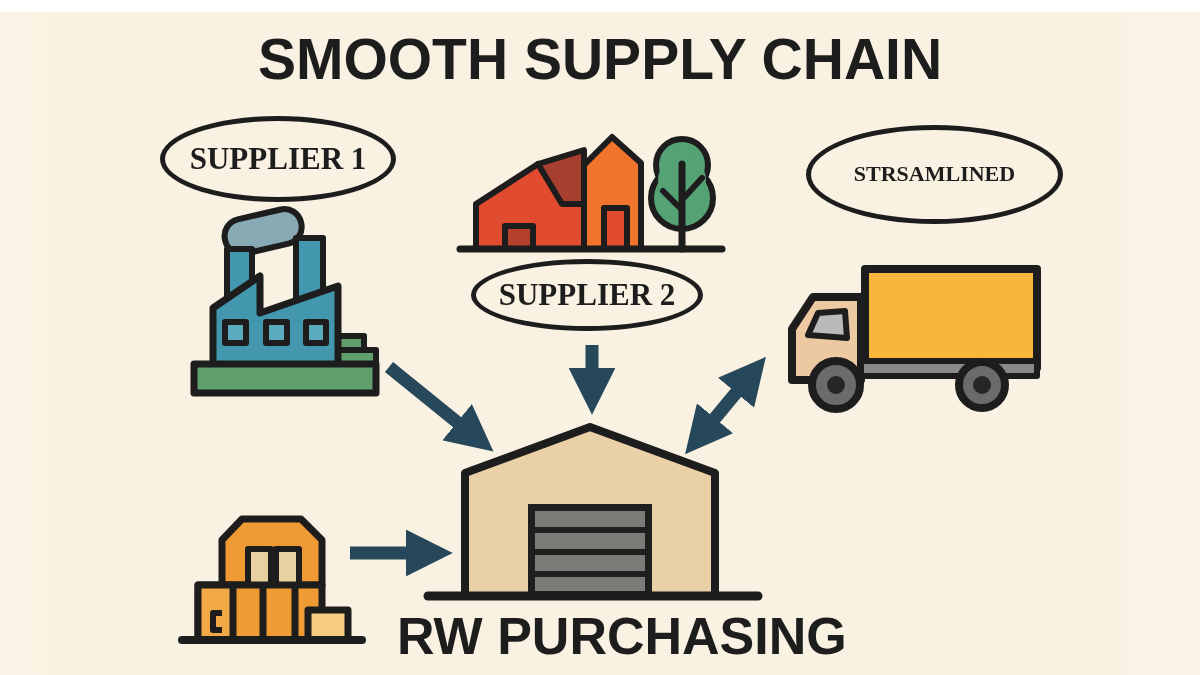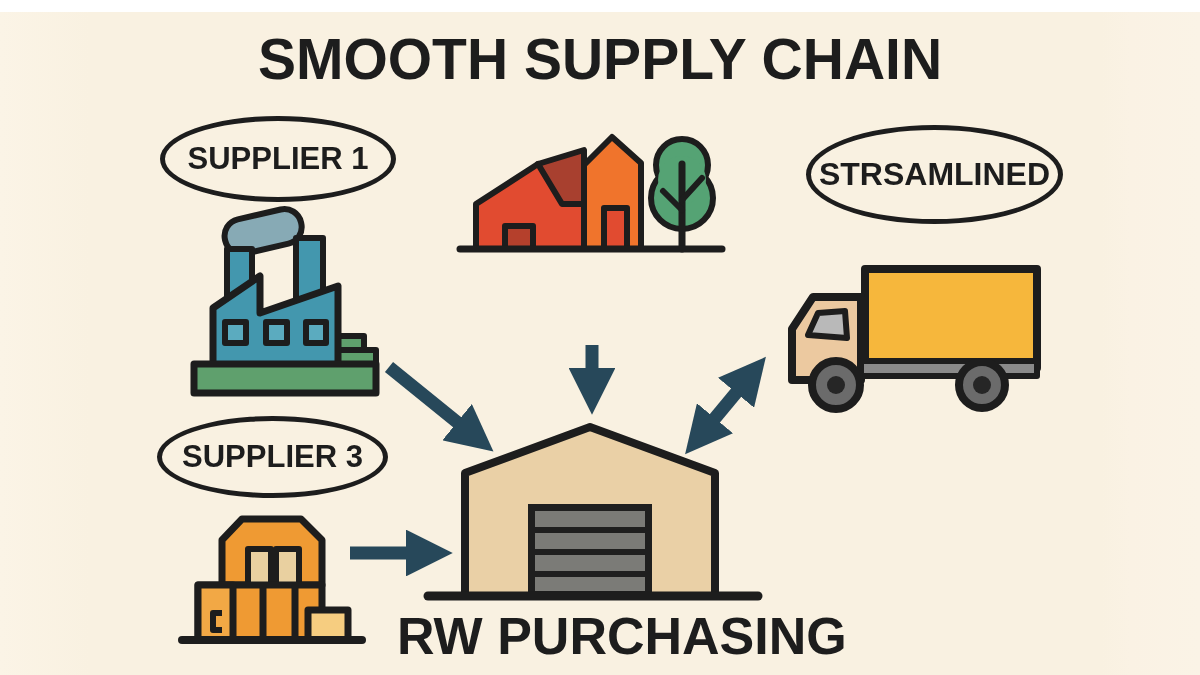--- a/index.html
+++ b/index.html
@@ -15,29 +15,29 @@
     margin-top:12px;
   }
   .title{
     position:absolute;left:0;top:14px;width:1200px;
     text-align:center;font-size:57px;font-weight:bold;
     letter-spacing:0px;color:#1d1d1d;white-space:nowrap;
   }
   .oval{
     position:absolute;border:5px solid #1d1d1d;border-radius:50%;
     display:flex;flex-direction:column;align-items:center;justify-content:center;
-    background:transparent;box-sizing:border-box;text-align:right;
+    background:transparent;box-sizing:border-box;text-align:right;font-family:Liberation Serif, serif;
   }
   .oval .lbl{font-weight:bold;color:#1d1d1d;white-space:nowrap;line-height:1.04;}
   .oval-s1{left:160px;top:104px;width:236px;height:86px;}
   .oval-s2{left:471px;top:247px;width:232px;height:72px;}
   .oval-s3{left:157px;top:404px;width:231px;height:82px;}
   .oval-del{left:806px;top:113px;width:257px;height:99px;}
   .fs30{font-size:31px;}
-  .fs27{font-size:32px;}
+  .fs27{font-size:22px;}
   .rw-label{
     position:absolute;left:397px;top:594px;width:400px;
     text-align:center;font-size:52px;font-weight:bold;color:#1d1d1d;white-space:nowrap;
   }
   svg{position:absolute;left:0;top:0;}
 </style>
 </head>
 <body>
 
 <div class="canvas">
@@ -126,24 +126,24 @@
       <line x1="592" y1="333" x2="592" y2="370" marker-end="url(#head)"></line>
       <line x1="706" y1="417" x2="745" y2="370" marker-start="url(#head)" marker-end="url(#head)"></line>
       <line x1="350" y1="541" x2="420" y2="541" marker-end="url(#head)"></line>
     </g>
   </svg>
 
   <div class="oval oval-s1">
     <span class="lbl fs30">SUPPLIER 1</span>
   </div>
 
+  <div class="oval oval-s2">
+    <span class="lbl fs30">SUPPLIER 2</span>
+  </div>
 
-  <div class="oval oval-s3">
-    <span class="lbl fs30">SUPPLIER 3</span>
-  </div>
 
   <div class="oval oval-del">
     <span class="lbl fs27">STRSAMLINED</span>
   </div>
 
   <div class="rw-label">RW PURCHASING</div>
 
 </div>
 
 </body></html>

